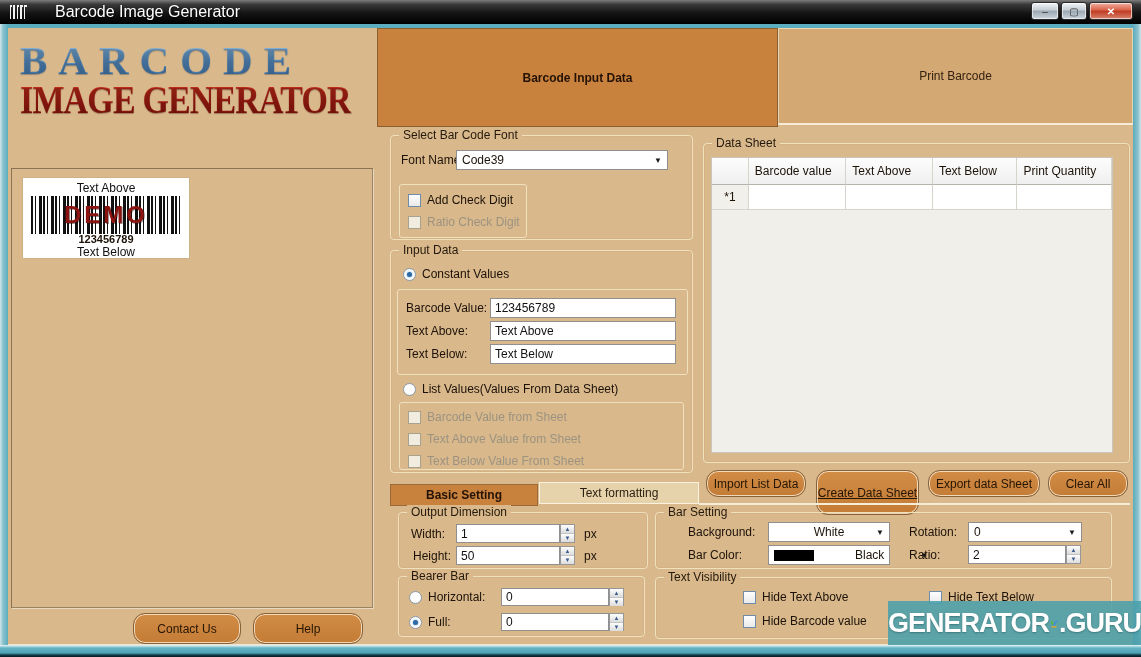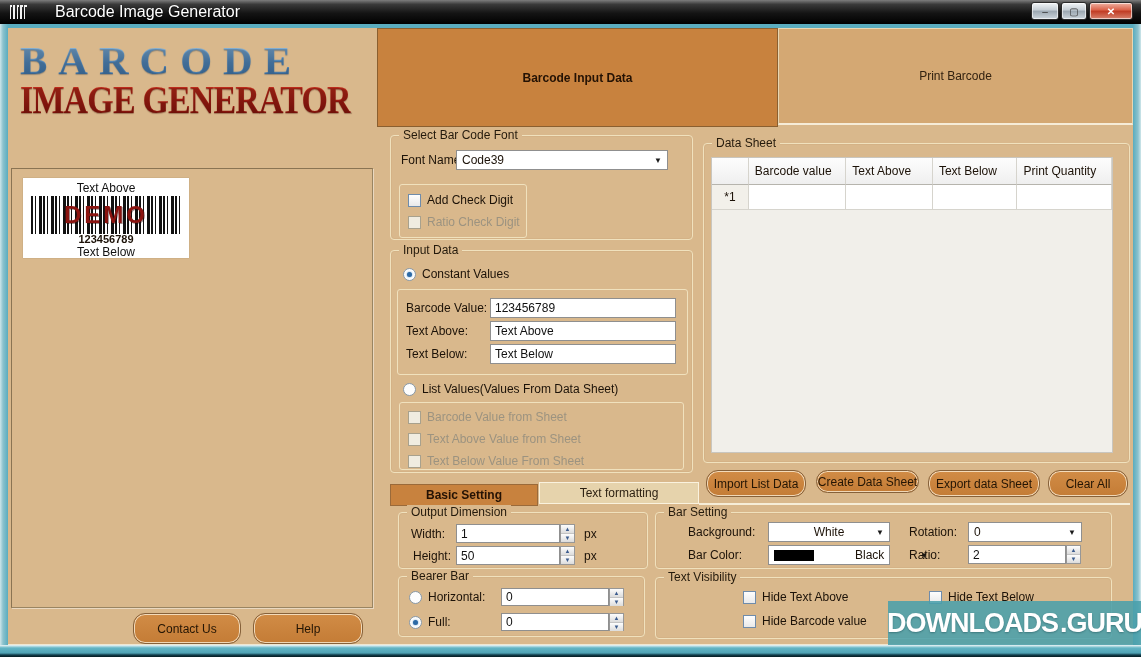--- a/index.html
+++ b/index.html
@@ -226,21 +226,21 @@
       <div class="grow gbody">
         <div class="gcell c0 rowhead">*1</div>
         <div class="gcell c1"></div>
         <div class="gcell c2"></div>
         <div class="gcell c3"></div>
         <div class="gcell c4"></div>
       </div>
     </div>
   </div>
   <div class="obtn" style="left:698px;top:442px;width:100px;height:27px;">Import List Data</div>
-  <div class="obtn" style="left:808px;top:442px;width:103px;height:23px;">Create Data Sheet</div>
+  <div class="obtn" style="left:808px;top:442px;width:103px;height:45px;text-decoration:underline;">Create Data Sheet</div>
   <div class="obtn" style="left:920px;top:442px;width:112px;height:27px;">Export data Sheet</div>
   <div class="obtn" style="left:1040px;top:442px;width:80px;height:27px;">Clear All</div>
 
   <div class="stab basic">Basic Setting</div>
   <div class="stab format">Text formatting</div>
   <div class="pageline"></div>
 
   <div class="group" style="left:390px;top:484px;width:250px;height:57px;">
     <span class="gtitle">Output Dimension</span>
     <span class="lbl" style="left:12px;top:14px;">Width:</span>
@@ -319,21 +319,21 @@
     </div>
     <div class="cbrow" style="left:273px;top:12px;">
       <span class="cb"></span>
       <span class="cbtext">Hide Text Below</span>
     </div>
   </div>
 
 </div>
 
 <div class="watermark">
-  <span>DOWNLOADS</span>
+  <span>GENERATOR</span>
   <svg class="wm-icon" viewBox="0 0 26 24">
     <path d="M4 4 L12 15" stroke="#5cb832" stroke-width="5" fill="none"></path>
     <path d="M22 1 L12 16" stroke="#3b8ede" stroke-width="5" fill="none"></path>
     <path d="M5 20 Q13 24 21 19" stroke="#f0a818" stroke-width="4" fill="none"></path>
   </svg>
   <span>.GURU</span>
 </div>
 
 <div class="frame-bottom" style="z-index:60;"></div>
 

